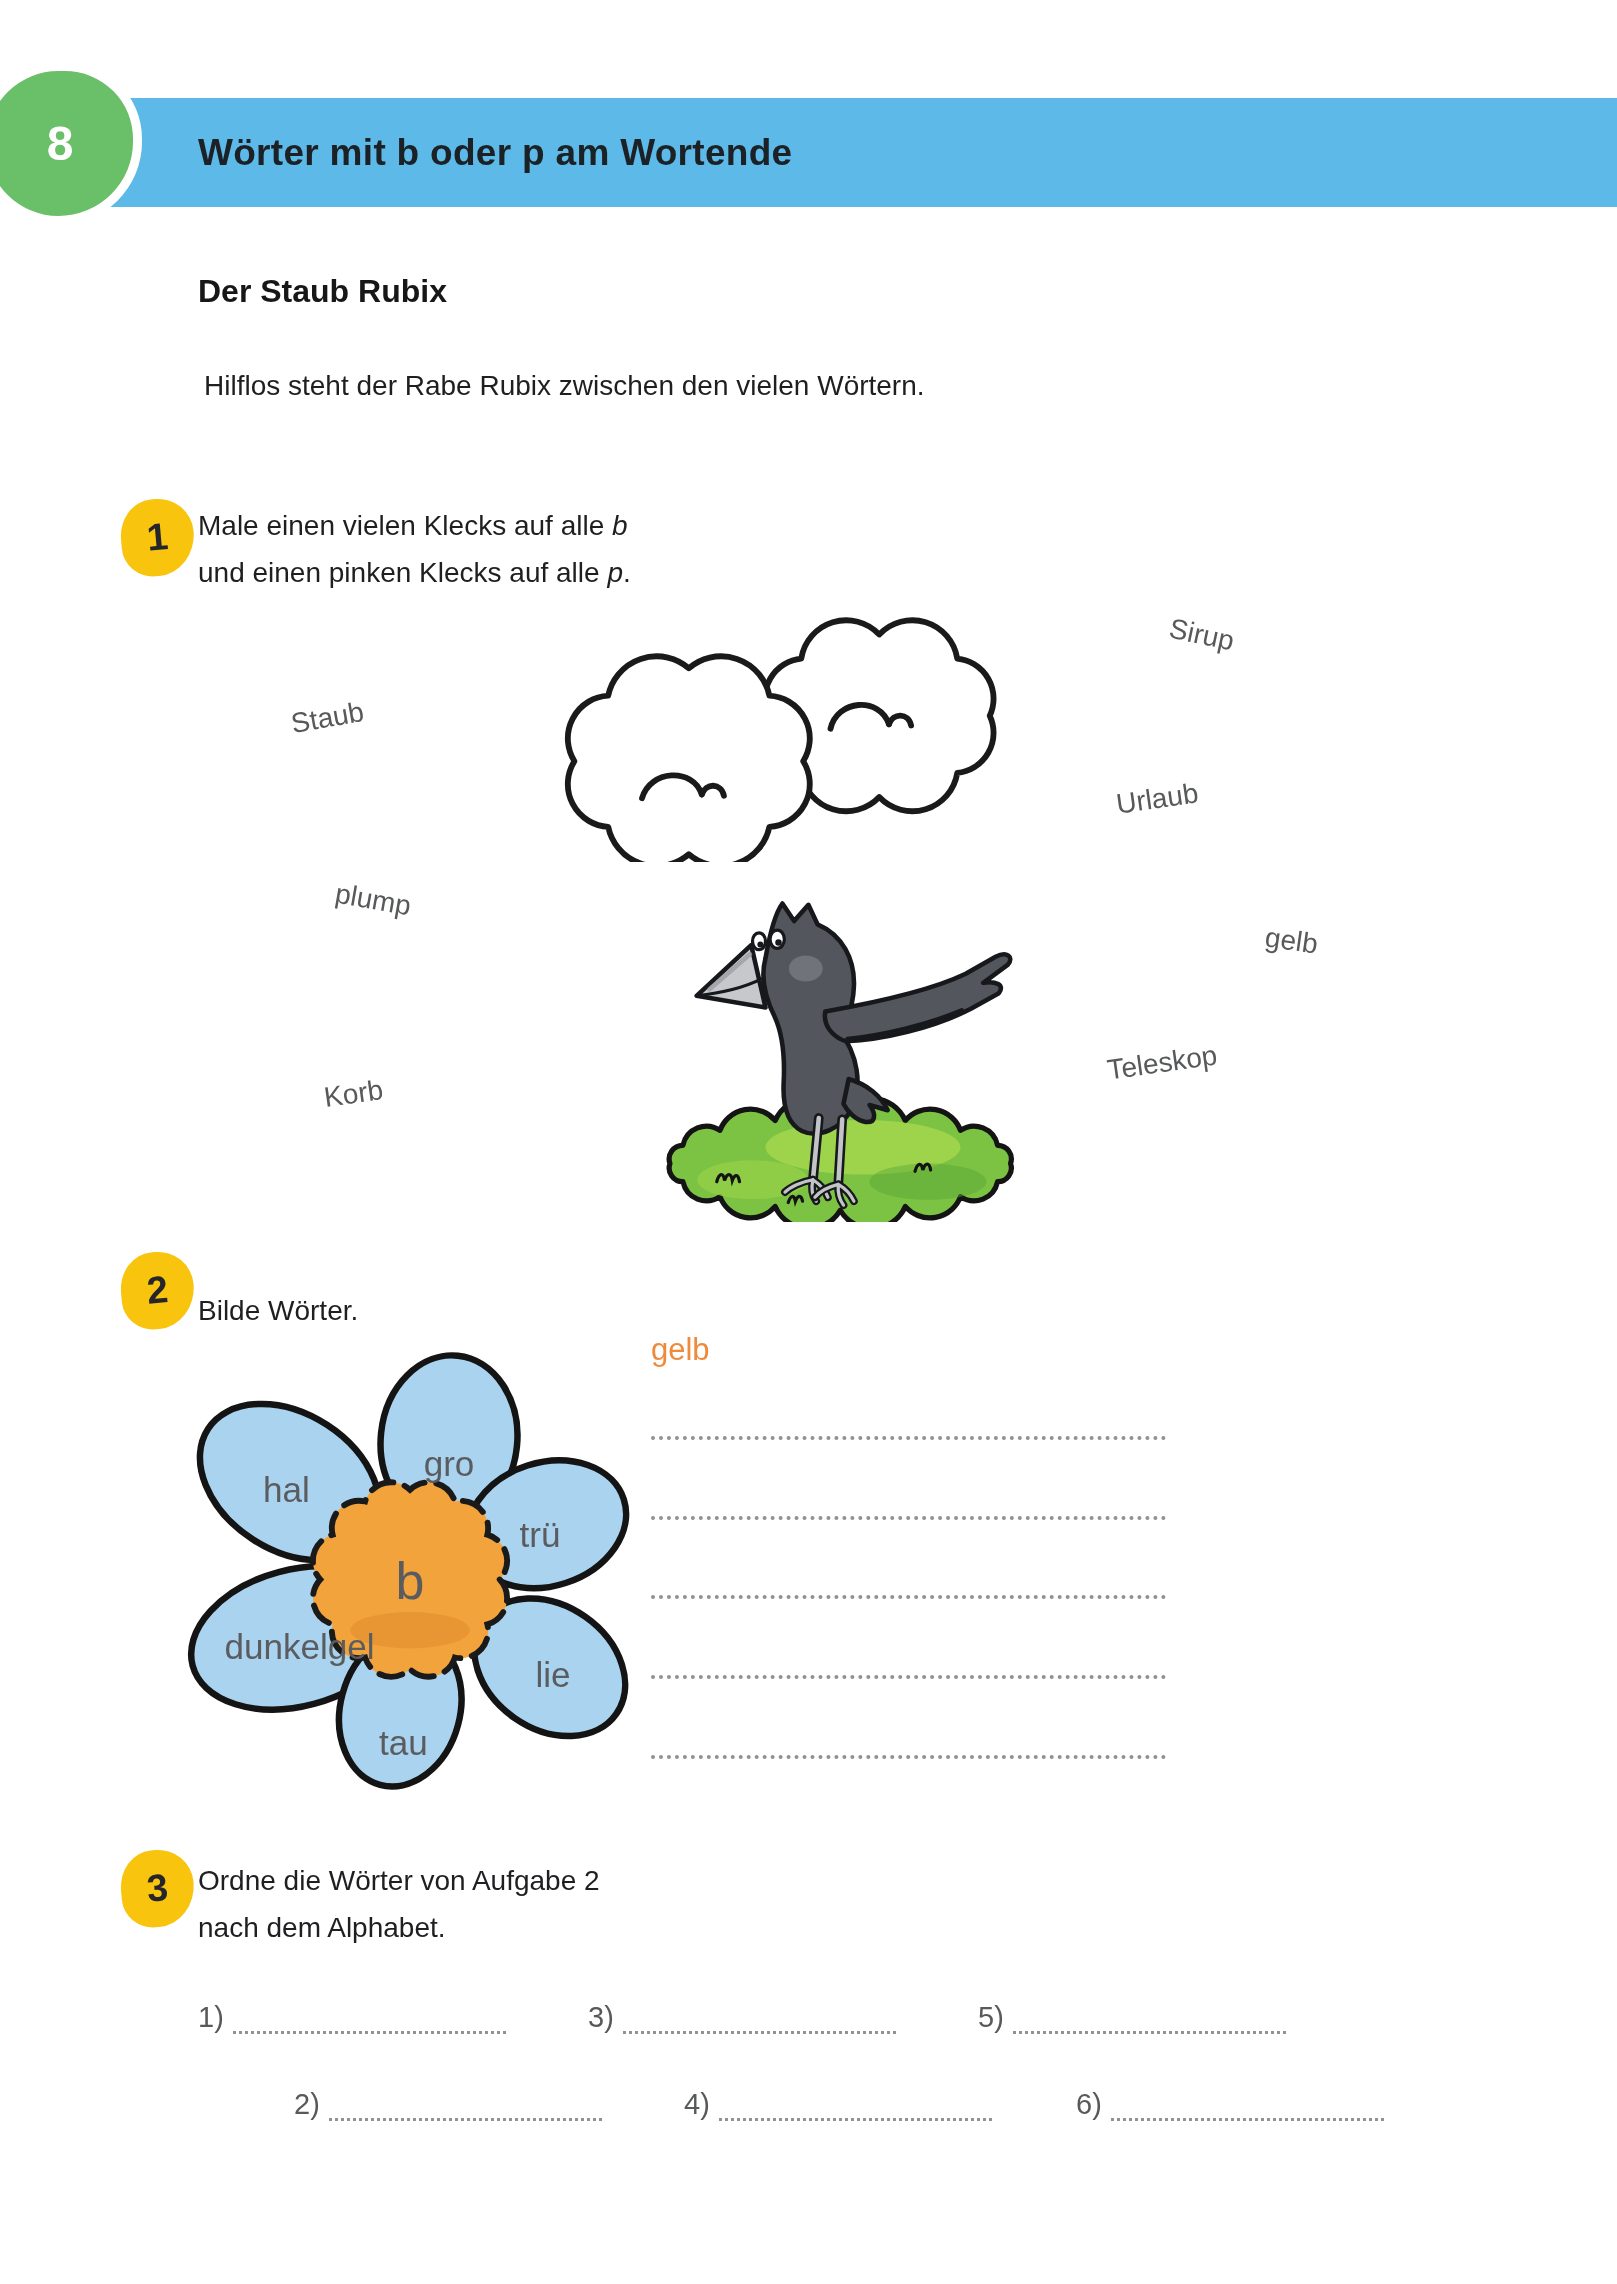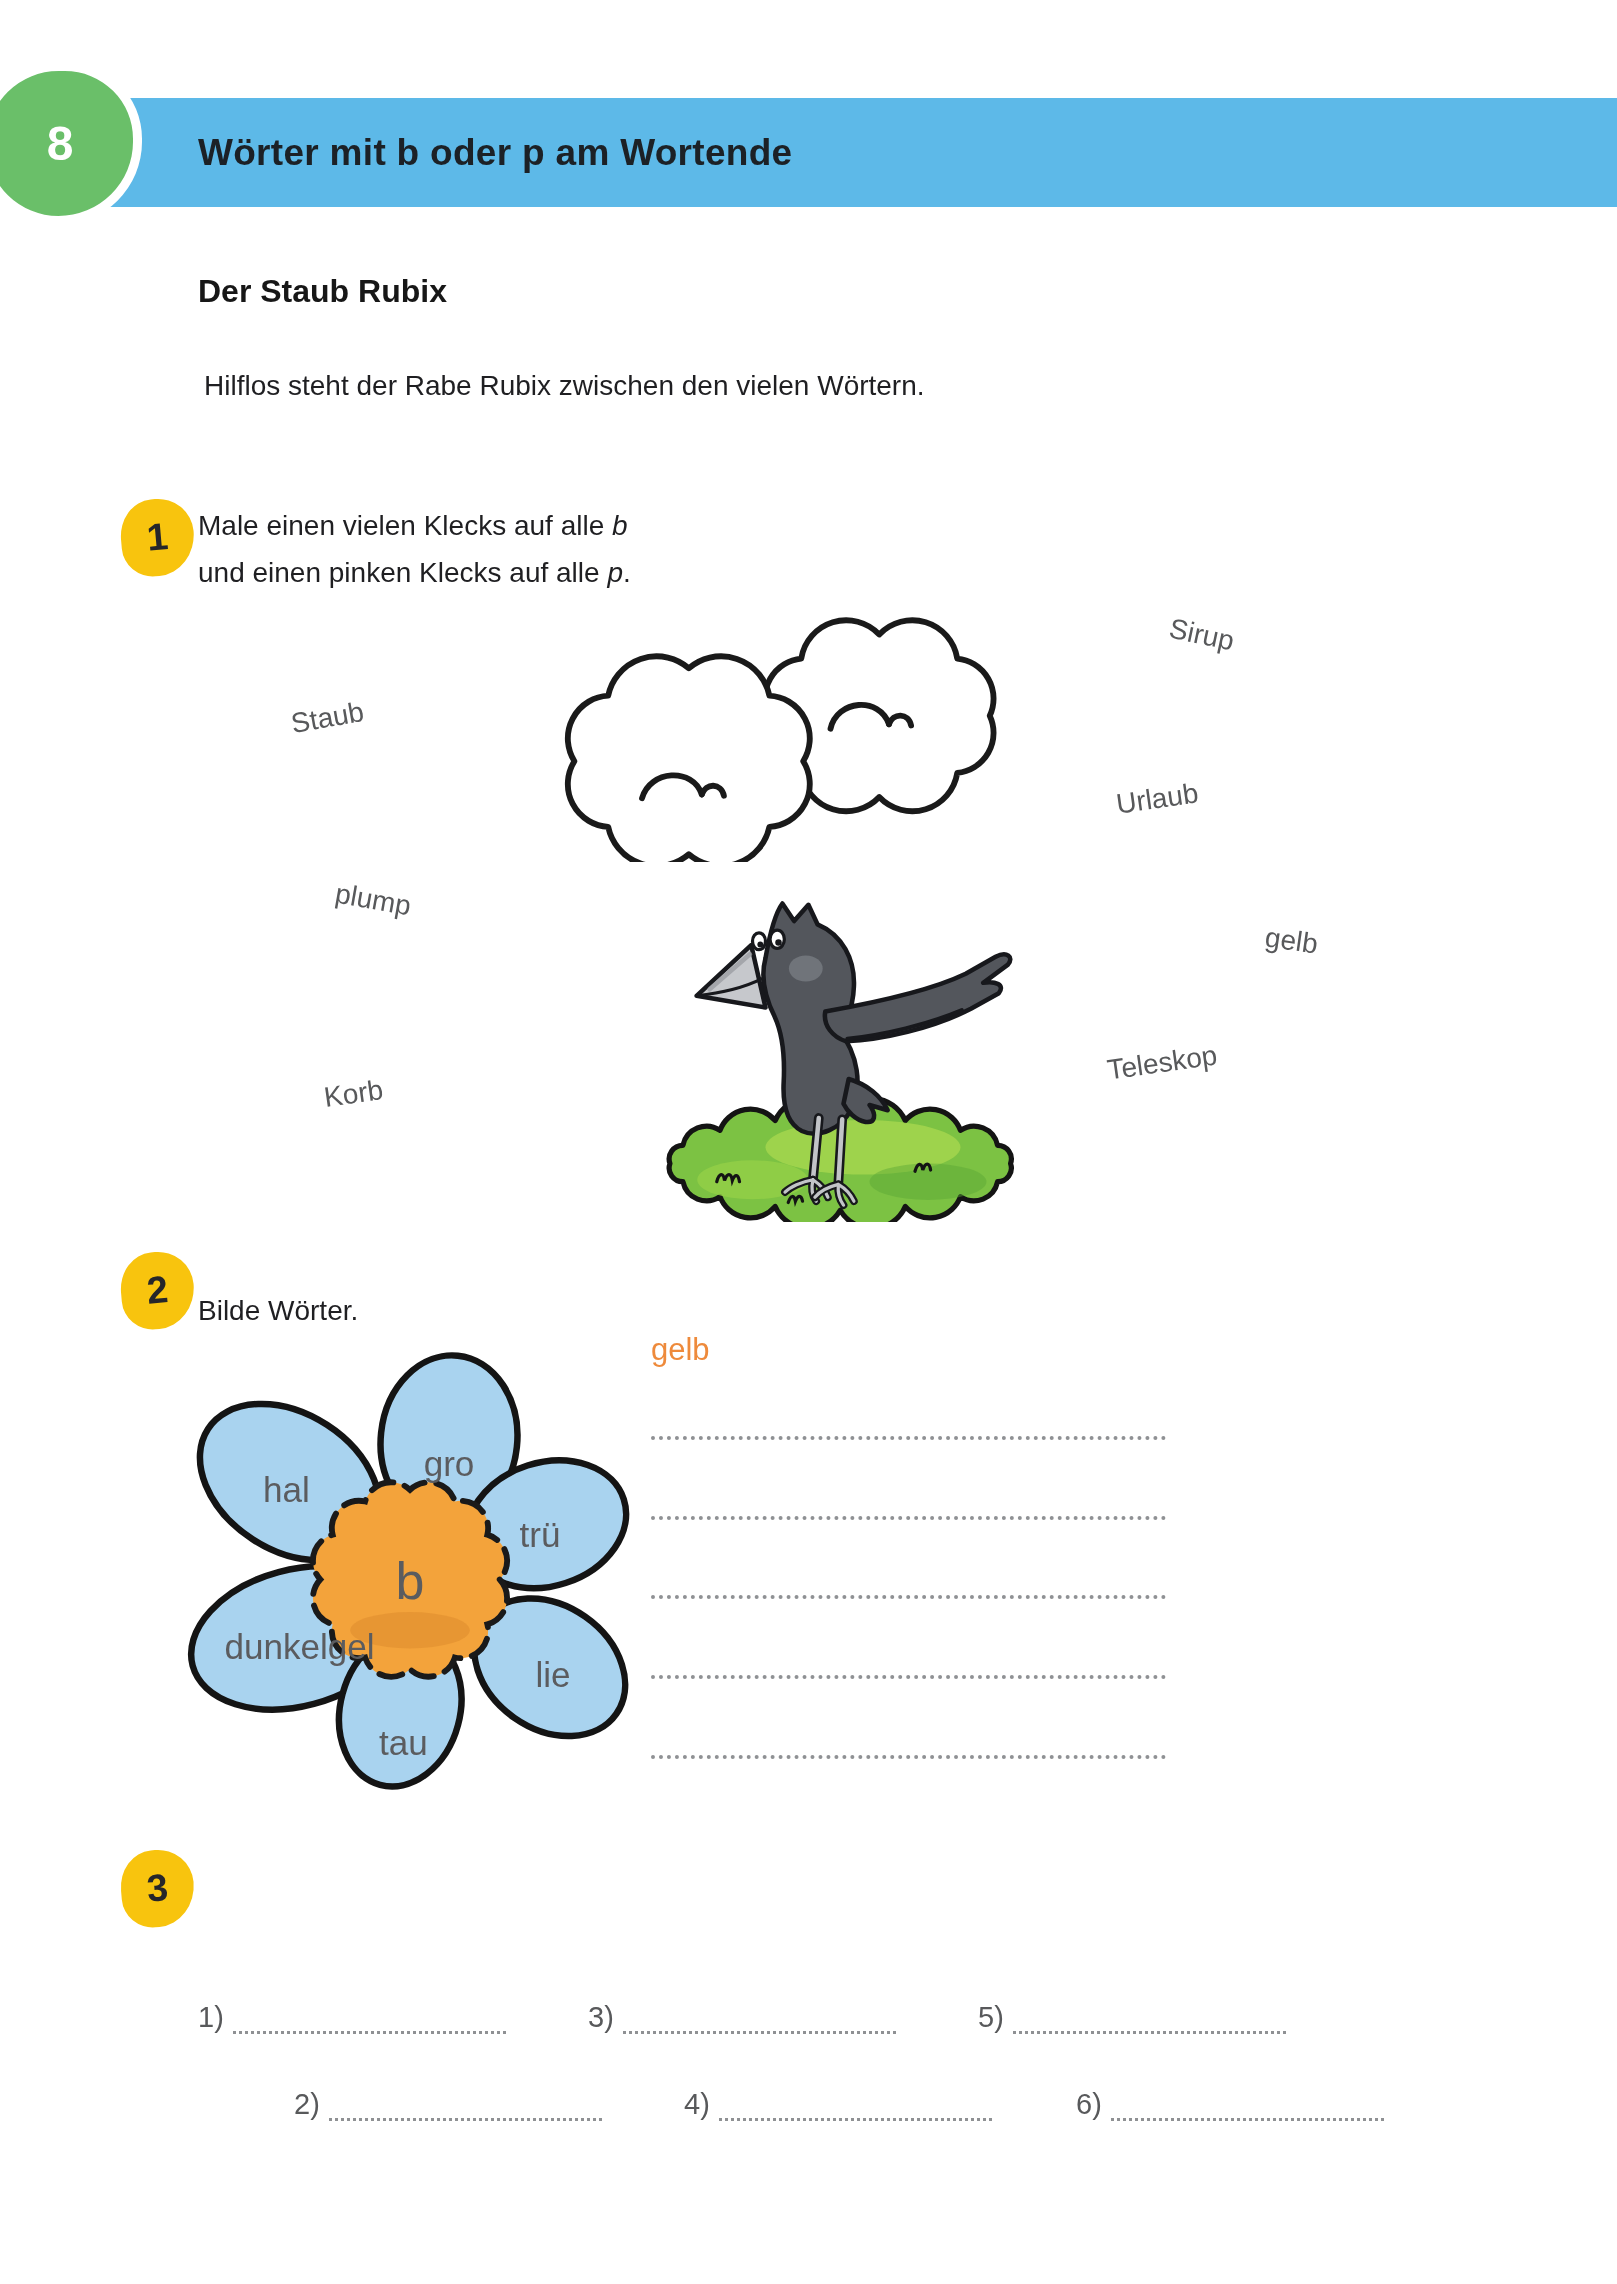--- a/index.html
+++ b/index.html
@@ -207,20 +207,24 @@
 
   <div class="answer-line" id="al1"></div>
   <div class="answer-line" id="al2"></div>
   <div class="answer-line" id="al3"></div>
   <div class="answer-line" id="al4"></div>
   <div class="answer-line" id="al5"></div>
 
   <div class="task-badge" id="badge3">
     <span>3</span>
   </div>
+  <div class="task-text" id="task3-text">
+    <div>Ordne die Wörter von Aufgabe 2</div>
+    <div>nach dem Alphabet.</div>
+  </div>
 
   <div class="blank" id="b1">
     <span>1)</span>
     <span class="bline"></span>
   </div>
   <div class="blank" id="b2">
     <span>2)</span>
     <span class="bline"></span>
   </div>
   <div class="blank" id="b3">

